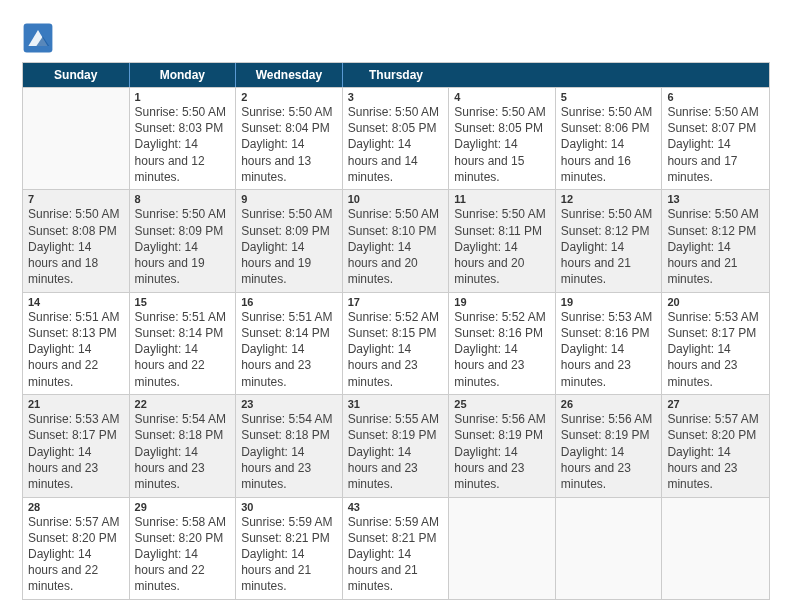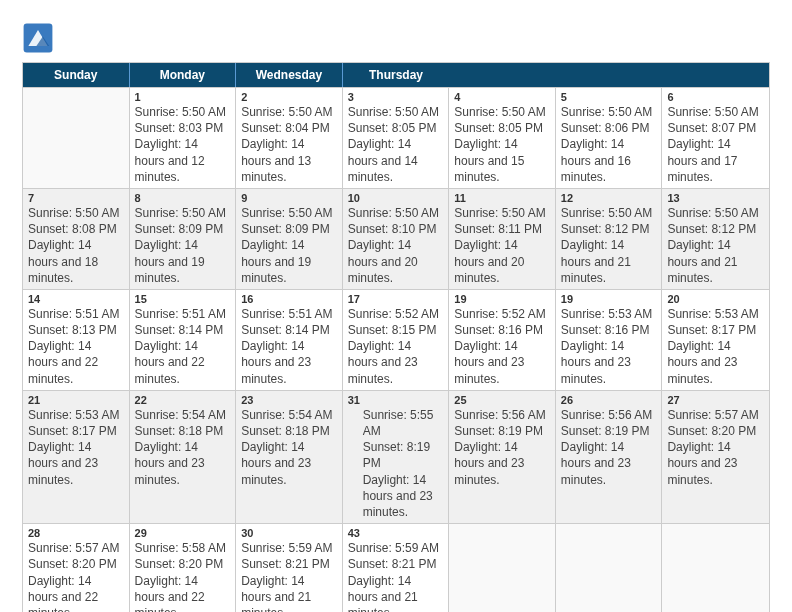--- a/index.html
+++ b/index.html
@@ -288,21 +288,21 @@
 Daylight: 14 hours and 23 minutes.</div>
           </div>
           <div class="cal-cell shaded">
             <span class="day-num">23</span>
             <div class="cell-info" style="white-space: pre-line;">Sunrise: 5:54 AM
 Sunset: 8:18 PM
 Daylight: 14 hours and 23 minutes.</div>
           </div>
           <div class="cal-cell shaded">
             <span class="day-num">31</span>
-            <div class="cell-info" style="white-space: pre-line; margin-left: 15px;">Sunrise: 5:55 AM
+            <div class="cell-info" style="white-space: pre-line;">Sunrise: 5:55 AM
 Sunset: 8:19 PM
 Daylight: 14 hours and 23 minutes.</div>
           </div>
           <div class="cal-cell shaded">
             <span class="day-num">25</span>
             <div class="cell-info" style="white-space: pre-line;">Sunrise: 5:56 AM
 Sunset: 8:19 PM
 Daylight: 14 hours and 23 minutes.</div>
           </div>
           <div class="cal-cell shaded">

